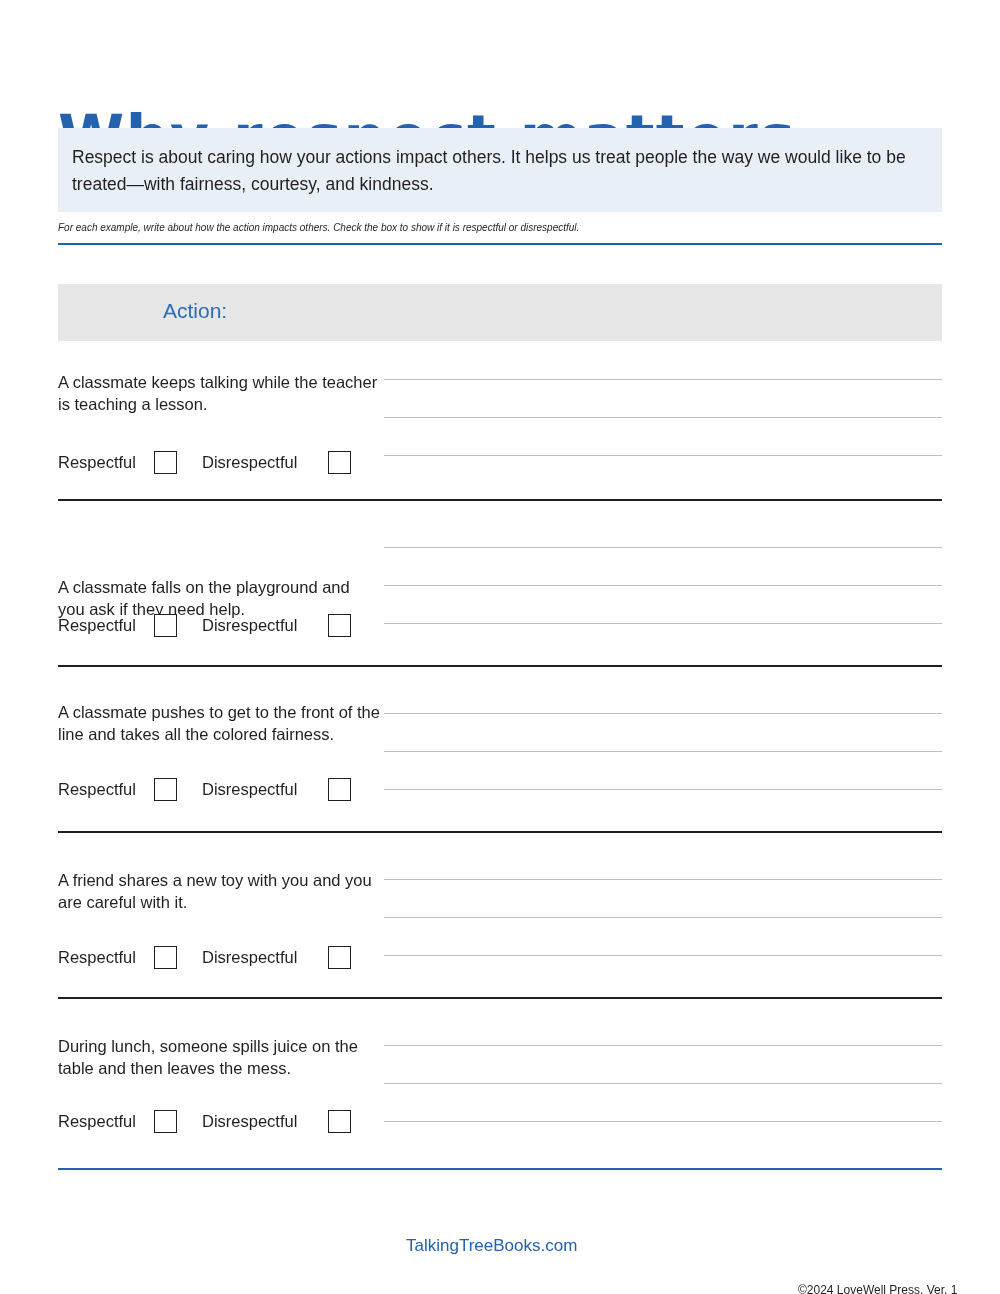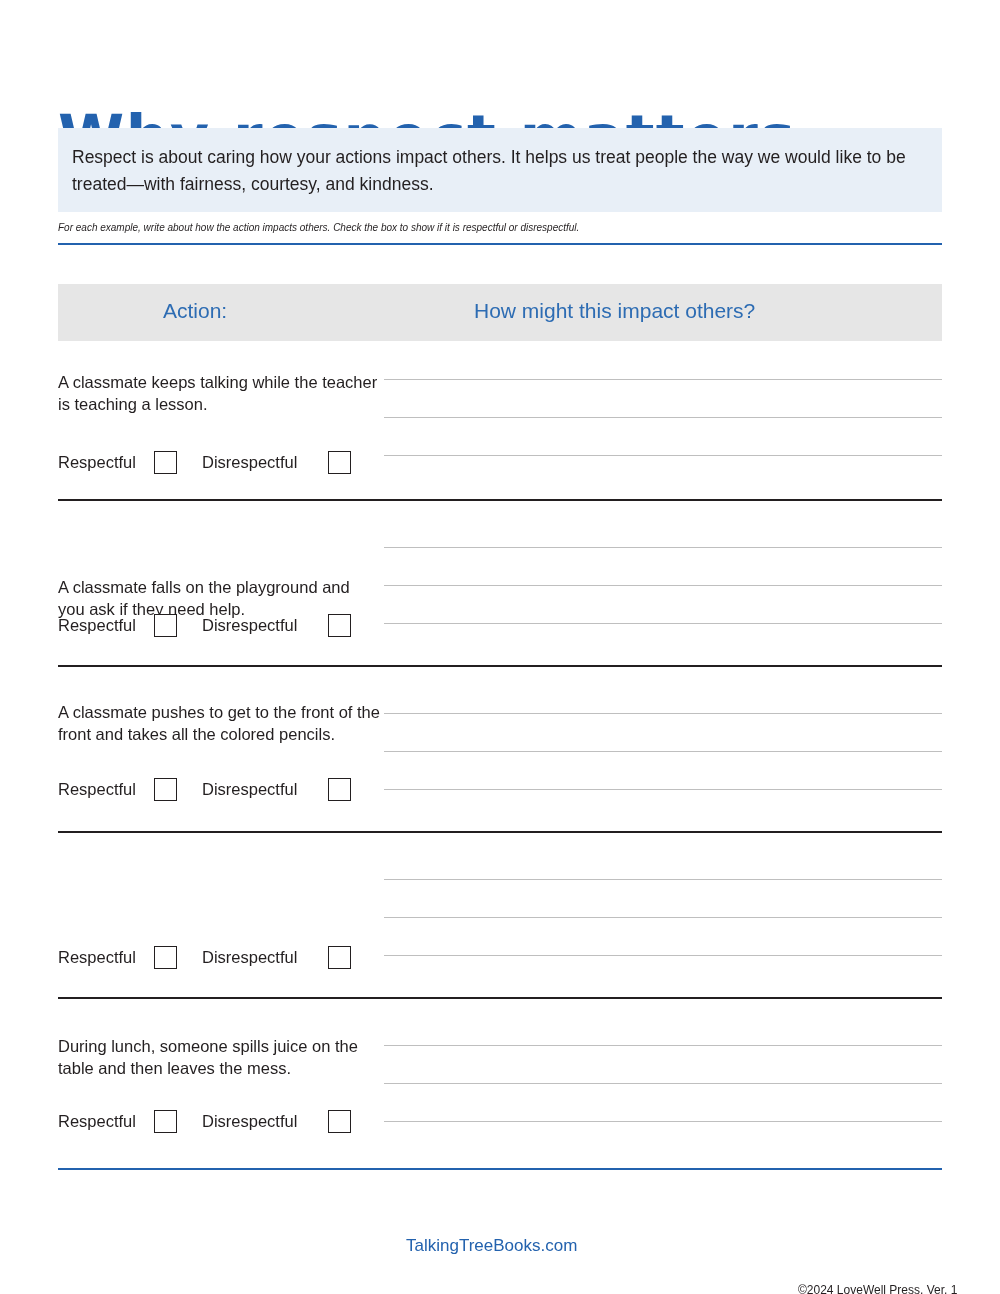--- a/index.html
+++ b/index.html
@@ -214,21 +214,20 @@
   <h1 class="title">Why respect matters</h1>
 
   <div class="intro-band"></div>
   <div class="intro-text">Respect is about caring how your actions impact others. It helps us treat people the way we would like to be treated—with fairness, courtesy, and kindness.</div>
 
   <div class="instruction">For each example, write about how the action impacts others. Check the box to show if it is respectful or disrespectful.</div>
   <div class="rule-instruction"></div>
 
   <div class="table-head"></div>
   <div class="th th-action">Action:</div>
-  <div class="th th-impact">How might this impact others?</div>
 
   <div class="row" style="top:363px;height:140px;">
     <div class="action-text" style="top:8px;">A classmate keeps talking while the teacher is teaching a lesson.</div>
     <div class="checkrow" style="top:88px;">
       <span class="checklabel lbl-respectful">Respectful</span>
       <span class="checkbox cb-respectful"></span>
       <span class="checklabel lbl-disrespectful">Disrespectful</span>
       <span class="checkbox cb-disrespectful"></span>
     </div>
     <div class="writelines" style="top:0px;">
@@ -249,36 +248,37 @@
     </div>
     <div class="writelines" style="top:0px;">
       <div class="wline" style="top:18px;"></div>
       <div class="wline" style="top:56px;"></div>
       <div class="wline" style="top:94px;"></div>
     </div>
     <div class="row-divider" style="top:136px;"></div>
   </div>
 
   <div class="row" style="top:695px;height:140px;">
-    <div class="action-text" style="top:6px;width:330px;">A classmate pushes to get to the front of the front and takes all the colored pencils.</div>
+    <div class="action-text" style="top:6px;width:330px;">A classmate pushes to get to the front of the line and takes all the colored fairness.</div>
     <div class="checkrow" style="top:83px;">
       <span class="checklabel lbl-respectful">Respectful</span>
       <span class="checkbox cb-respectful"></span>
       <span class="checklabel lbl-disrespectful">Disrespectful</span>
       <span class="checkbox cb-disrespectful"></span>
     </div>
     <div class="writelines" style="top:0px;">
       <div class="wline" style="top:18px;"></div>
       <div class="wline" style="top:56px;"></div>
       <div class="wline" style="top:94px;"></div>
     </div>
     <div class="row-divider" style="top:136px;"></div>
   </div>
 
   <div class="row" style="top:861px;height:140px;">
+    <div class="action-text" style="top:8px;width:330px;">A friend shares a new toy with you and you are careful with it.</div>
     <div class="checkrow" style="top:85px;">
       <span class="checklabel lbl-respectful">Respectful</span>
       <span class="checkbox cb-respectful"></span>
       <span class="checklabel lbl-disrespectful">Disrespectful</span>
       <span class="checkbox cb-disrespectful"></span>
     </div>
     <div class="writelines" style="top:0px;">
       <div class="wline" style="top:18px;"></div>
       <div class="wline" style="top:56px;"></div>
       <div class="wline" style="top:94px;"></div>

